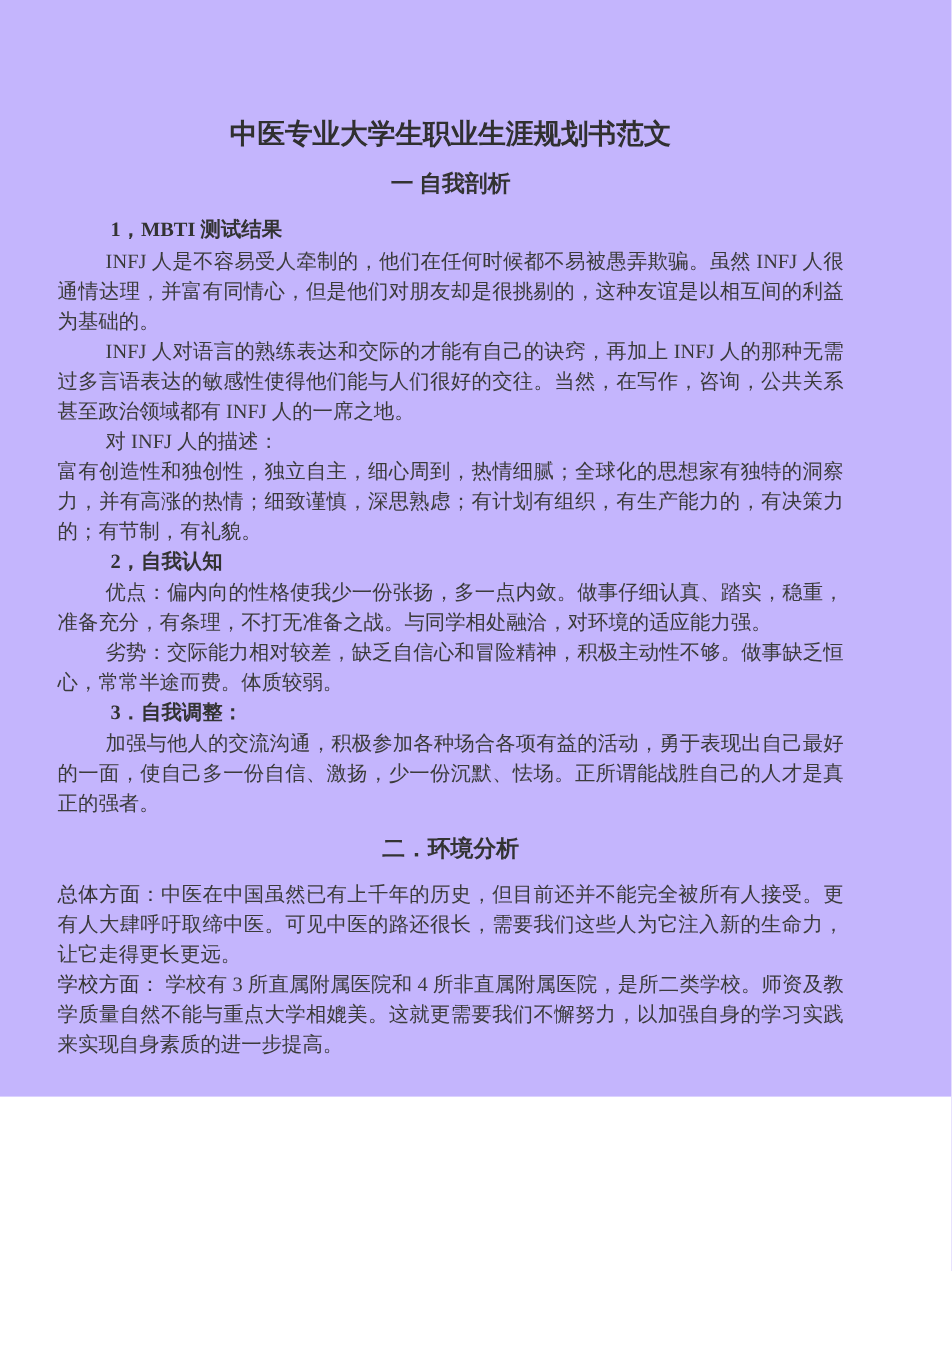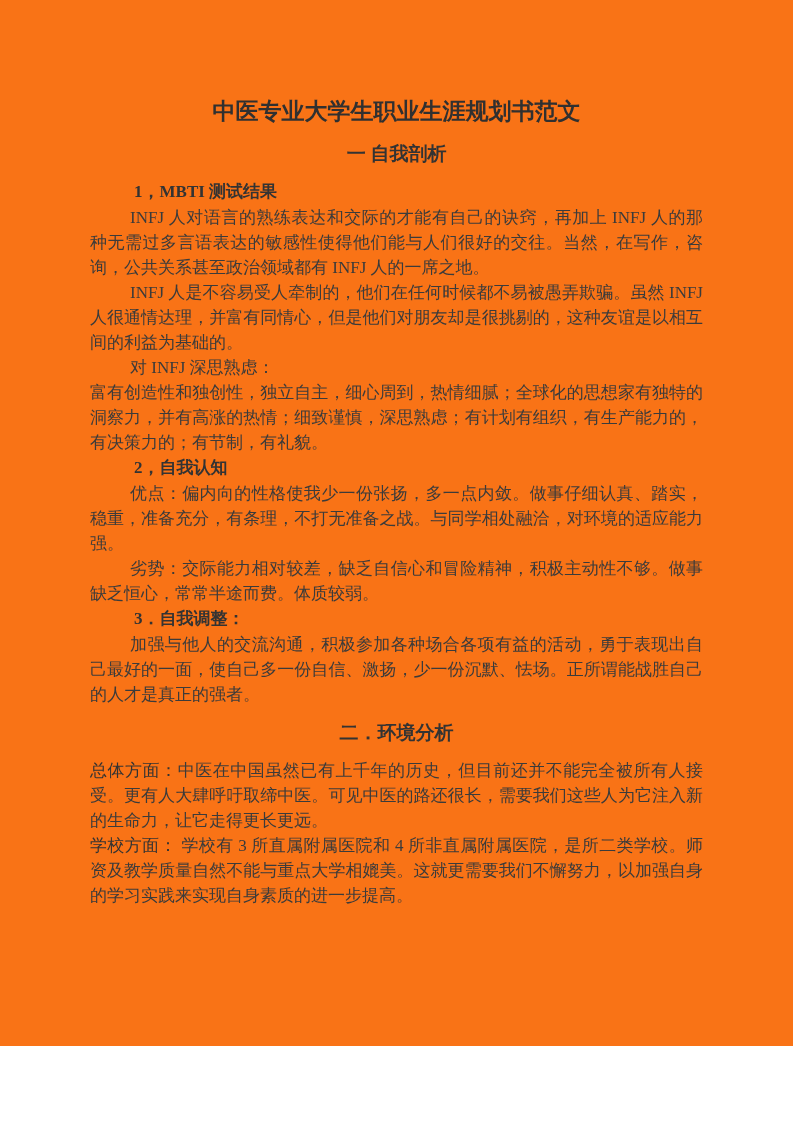--- a/index.html
+++ b/index.html
@@ -3,25 +3,25 @@
 <meta charset="utf-8">
 <style>
   html, body {
     margin: 0;
     padding: 0;
     background: #ffffff;
   }
   .page {
     position: relative;
     width: 793px;
-    height: 1046px;
+    height: 914px;
     margin: 0 auto;
-    background: #f97316;
+    background: #c4b5fd;
     box-sizing: border-box;
-    padding: 96px 90px 0 90px;
+    padding: 96px 90px 0 48px;
     color: #3b3b3b;
     font-family: "Liberation Serif", "DejaVu Serif", serif;
     font-size: 17px;
     line-height: 25px;
     overflow: hidden;
   }
   .doc-title {
     font-size: 23px;
     line-height: 32px;
     font-weight: bold;
@@ -64,25 +64,25 @@
 <div class="page">
 
   <h1 class="doc-title">中医专业大学生职业生涯规划书范文</h1>
 
   <h2 class="h-center">一 自我剖析</h2>
 
   <h3 class="h-sub">1，MBTI 测试结果</h3>
 
 
 
+  <p class="para indent">INFJ 人是不容易受人牵制的，他们在任何时候都不易被愚弄欺骗。虽然 INFJ 人很通情达理，并富有同情心，但是他们对朋友却是很挑剔的，这种友谊是以相互间的利益为基础的。</p>
+
   <p class="para indent">INFJ 人对语言的熟练表达和交际的才能有自己的诀窍，再加上 INFJ 人的那种无需过多言语表达的敏感性使得他们能与人们很好的交往。当然，在写作，咨询，公共关系甚至政治领域都有 INFJ 人的一席之地。</p>
 
-  <p class="para indent">INFJ 人是不容易受人牵制的，他们在任何时候都不易被愚弄欺骗。虽然 INFJ 人很通情达理，并富有同情心，但是他们对朋友却是很挑剔的，这种友谊是以相互间的利益为基础的。</p>
-
-  <p class="para indent">对 INFJ 深思熟虑：</p>
+  <p class="para indent">对 INFJ 人的描述：</p>
 
   <p class="para">富有创造性和独创性，独立自主，细心周到，热情细腻；全球化的思想家有独特的洞察力，并有高涨的热情；细致谨慎，深思熟虑；有计划有组织，有生产能力的，有决策力的；有节制，有礼貌。</p>
 
   <h3 class="h-sub">2，自我认知</h3>
 
   <p class="para indent">优点：偏内向的性格使我少一份张扬，多一点内敛。做事仔细认真、踏实，稳重，准备充分，有条理，不打无准备之战。与同学相处融洽，对环境的适应能力强。</p>
 
   <p class="para indent">劣势：交际能力相对较差，缺乏自信心和冒险精神，积极主动性不够。做事缺乏恒心，常常半途而费。体质较弱。</p>
 
   <h3 class="h-sub">3．自我调整：</h3>

